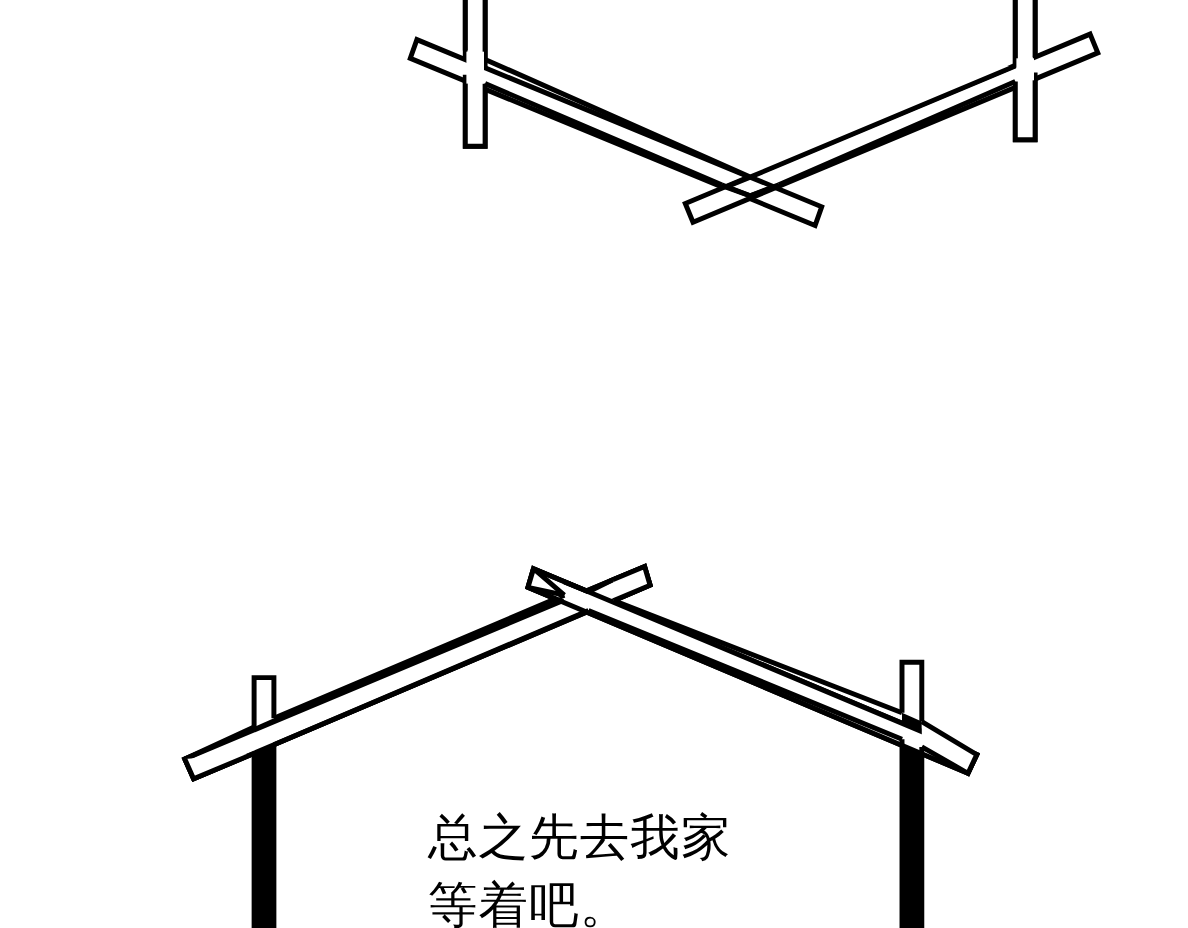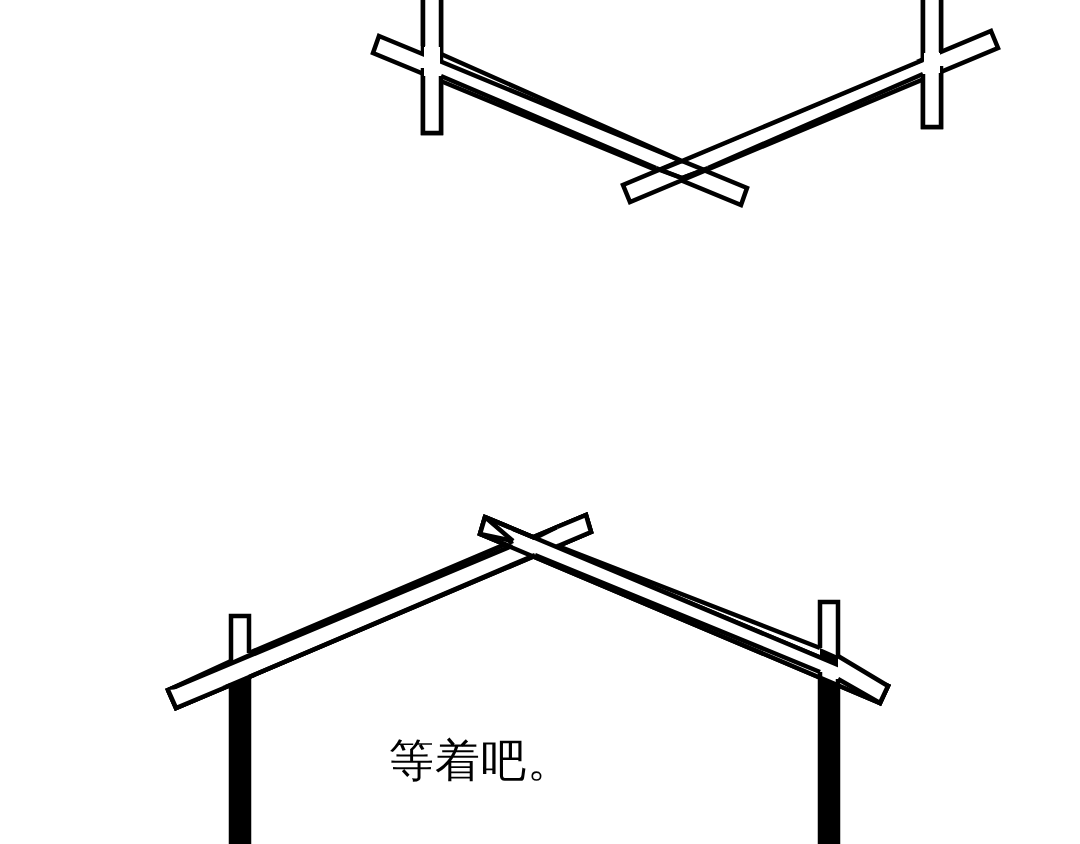--- a/index.html
+++ b/index.html
@@ -68,14 +68,15 @@
 
   <path d="M485,517 L513,541 M485,517 L480,534 L512,547" fill="none"></path>
   <path d="M535,538 L513,529" fill="none"></path>
   <path d="M535,538 L557,527" fill="none"></path>
   <path d="M558,546 L820,648 M838,656 L888,686 L880,703 L838,679 M820,672 L535,555" fill="none"></path>
   <path d="M485,517 L535,538" fill="none"></path>
   <path d="M513,541 L480,534" fill="none" stroke="none"></path>
 </svg>
 
 <div class="caption">
+  <div>总之先去我家</div>
   <div>等着吧。</div>
 </div>
 
 </body></html>

